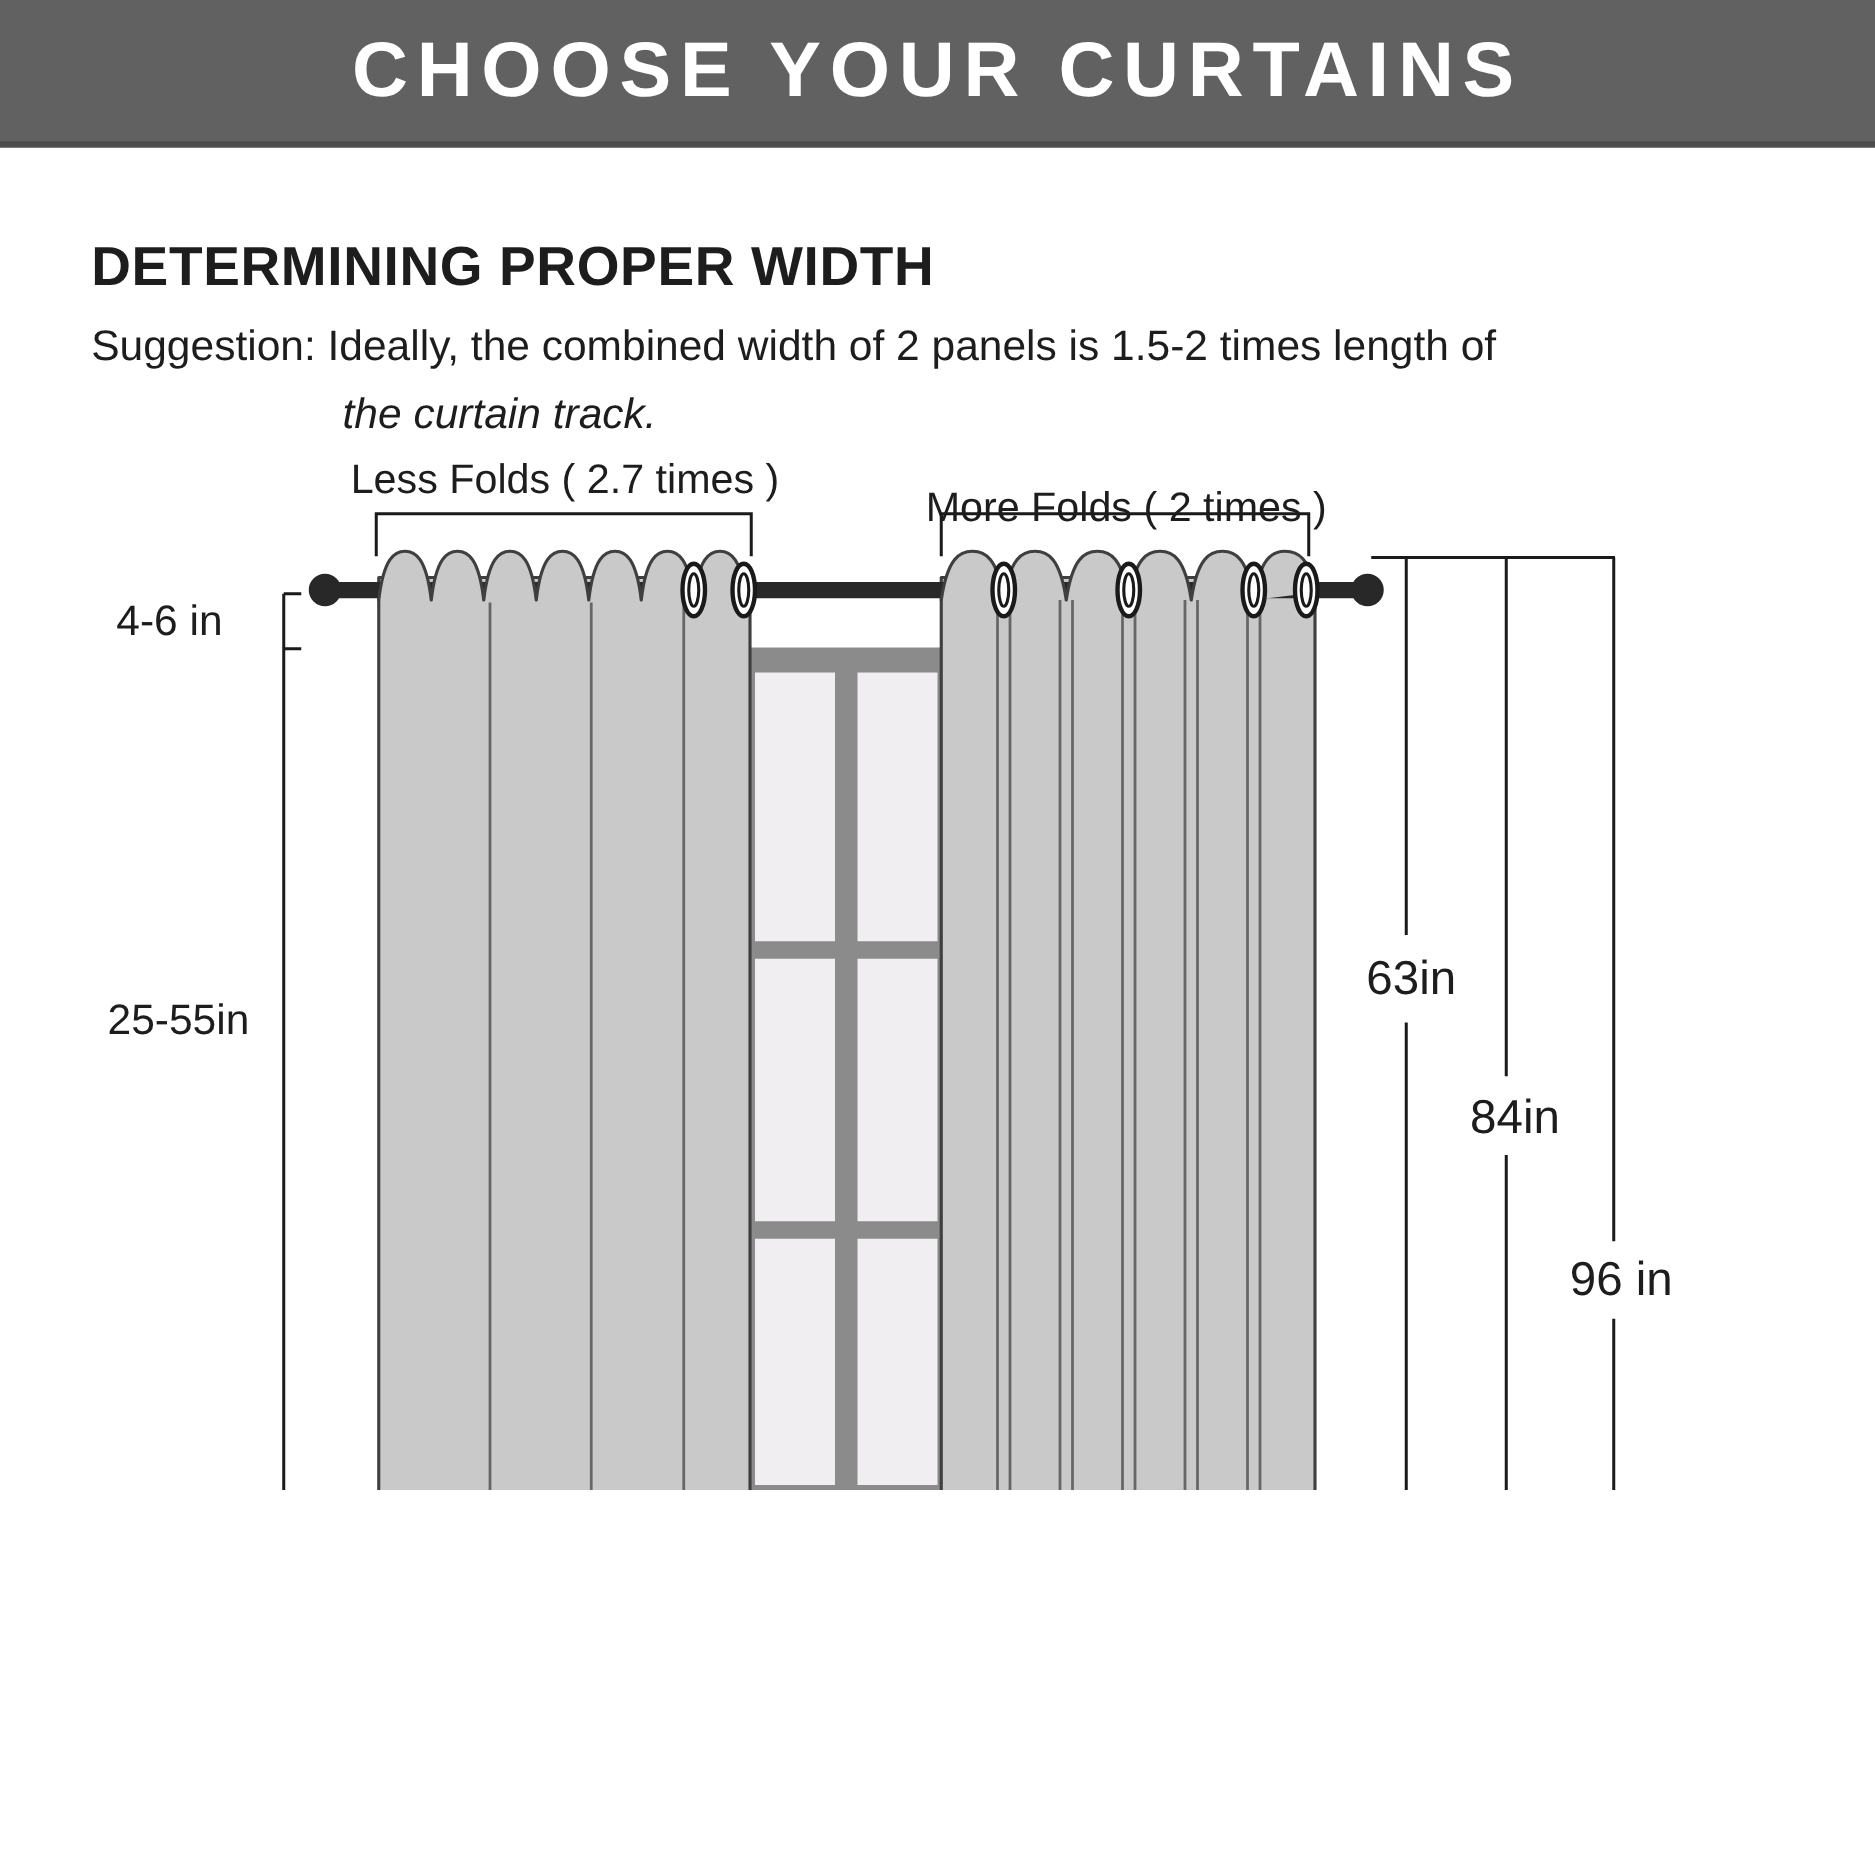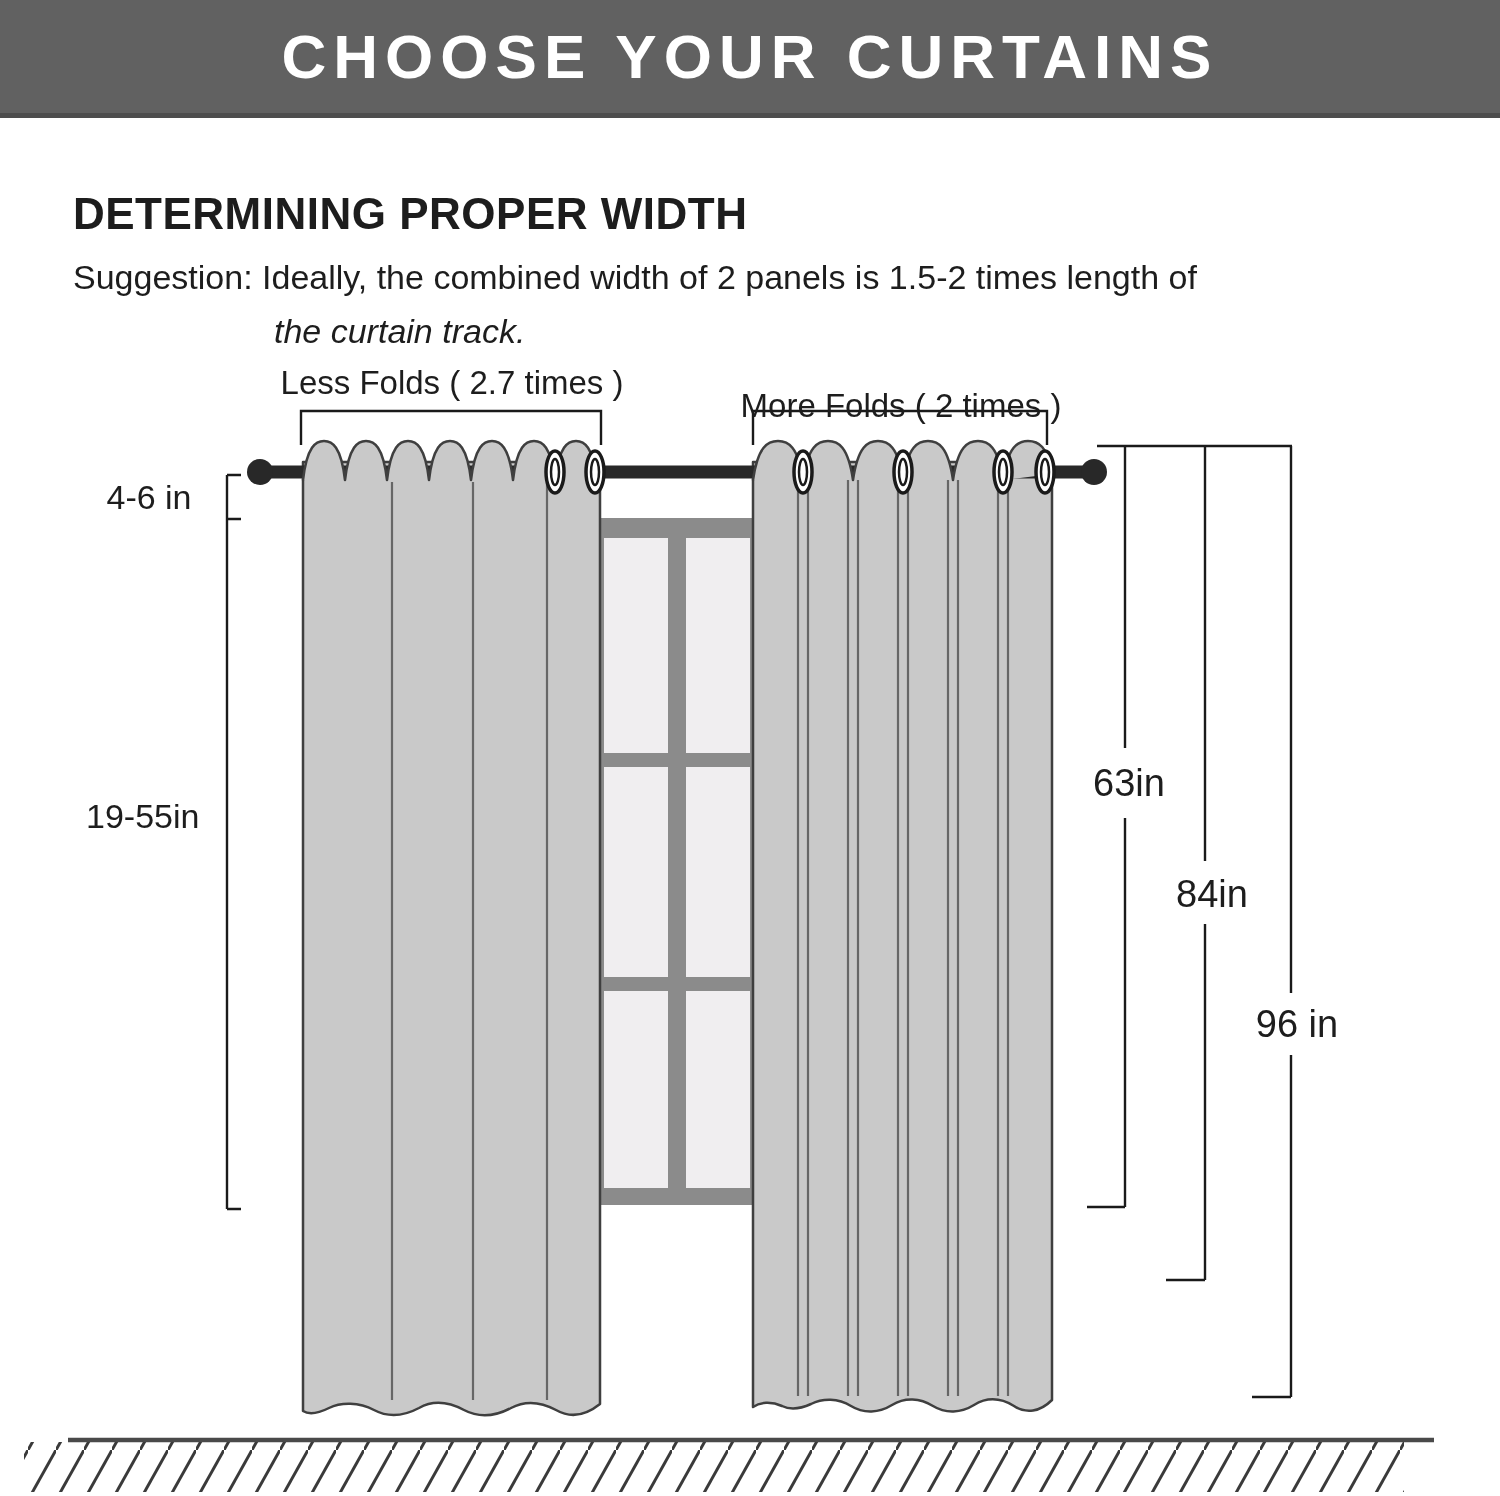--- a/index.html
+++ b/index.html
@@ -1,30 +1,30 @@
 <!DOCTYPE html>
 <html style="--band_bg: #616161; --band_text: #ffffff; --ink: #1d1d1d; --line: #1a1a1a; --curtain_fill: #c9c9c9; --curtain_outline: #3f3f3f; --fold_line: #666666; --rod: #282828; --window_frame: #8b8b8b; --window_pane: #f0eef0;"><head>
 <meta charset="utf-8">
 <style>
   html,body{margin:0;padding:0;background:#fff;}
-  .page{position:relative;width:1500px;height:1496px;background:#fff;overflow:hidden;
+  .page{position:relative;width:1500px;height:1192px;background:#fff;overflow:hidden;
         font-family:"Liberation Sans",sans-serif;color:var(--ink,#1d1d1d);}
   .band{position:absolute;left:0;top:0;width:1500px;height:113px;
         background:var(--band_bg,#616161);border-bottom:5px solid #4d4d4d;
         display:flex;align-items:center;justify-content:center;}
   .band h1{margin:0;color:var(--band_text,#ffffff);font-size:62px;font-weight:bold;
         letter-spacing:7px;white-space:nowrap;}
   .abs{position:absolute;white-space:nowrap;}
   .heading{left:73px;top:152px;font-size:44px;font-weight:bold;letter-spacing:0.5px;}
   .sg1{left:73px;top:224px;font-size:34px;}
   .sg2{left:274px;top:278px;font-size:34px;font-style:italic;}
   .dlabel{font-size:33px;}
   .mid{transform:translateX(-50%);}
   .mlabel{font-size:38px;}
-  .rlabel{width:112px;text-align:center;font-size:34px;}
+  .rlabel{width:112px;text-align:left;font-size:34px;}
   .art{position:absolute;left:0;top:0;}
   .wframe{fill:var(--window_frame,#8b8b8b);}
   .wpane{fill:var(--window_pane,#f0eef0);}
   .thin{stroke:var(--line,#1a1a1a);stroke-width:2.4;fill:none;}
   .rod{stroke:var(--rod,#282828);stroke-width:13;stroke-linecap:round;}
   .rodball{fill:var(--rod,#282828);}
   .cbody{fill:var(--curtain_fill,#c9c9c9);stroke:var(--curtain_outline,#3f3f3f);
          stroke-width:2.5;stroke-linejoin:round;}
   .cbump{fill:var(--curtain_fill,#c9c9c9);stroke:var(--curtain_outline,#3f3f3f);
          stroke-width:2.5;stroke-linejoin:round;stroke-linecap:round;}
@@ -146,17 +146,17 @@
 
     <g>
       <line class="floorline" x1="68" y1="1440" x2="1434" y2="1440"></line>
       <rect x="24" y="1442" width="1380" height="50" fill="url(#hatch)"></rect>
     </g>
   </svg>
 
   <div class="abs dlabel mid" style="left:452px;top:364px;">Less Folds ( 2.7 times )</div>
   <div class="abs dlabel mid" style="left:901px;top:364px;margin-top:23px;">More Folds ( 2 times )</div>
   <div class="abs rlabel" style="left:93px;top:478px;">4-6 in</div>
-  <div class="abs" style="left:86px;top:797px;font-size:34px;">19-55in</div>
+  <div class="abs" style="left:86px;top:797px;font-size:34px;">25-55in</div>
   <div class="abs mlabel mid" style="left:1129px;top:762px;">63in</div>
   <div class="abs mlabel mid" style="left:1212px;top:873px;">84in</div>
   <div class="abs mlabel mid" style="left:1297px;top:1003px;">96 in</div>
 </div>
 
 </body></html>

